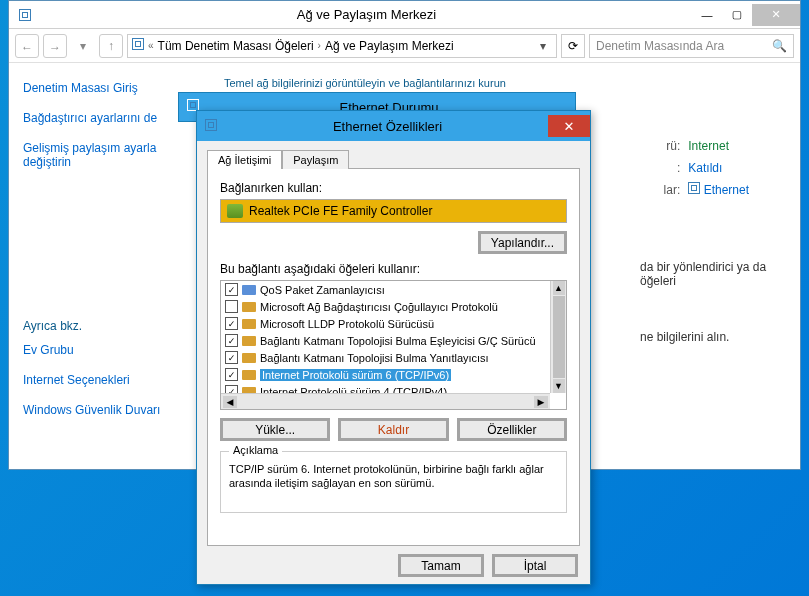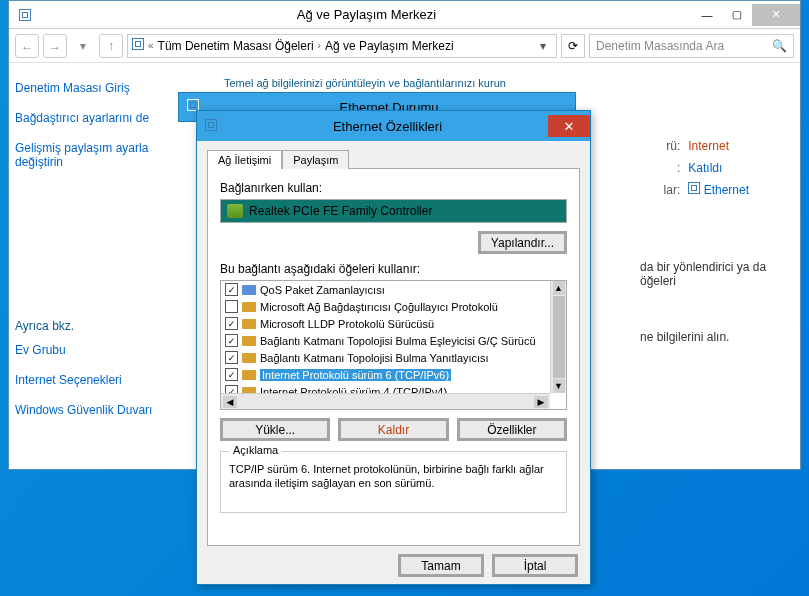--- a/index.html
+++ b/index.html
@@ -18,28 +18,28 @@
 .nav-arrow { width: 24px; height: 24px; border: 1px solid #ccc; border-radius: 3px; display: flex; align-items: center; justify-content: center; color: #888; }
 .breadcrumb-bar { flex: 1; height: 24px; border: 1px solid #ccc; display: flex; align-items: center; padding: 0 4px; background: #fff; }
 .breadcrumb-bar .sep { color: #666; margin: 0 4px; font-size: 10px; }
 .breadcrumb-bar .seg { color: #000; }
 .breadcrumb-bar .dd { width: 18px; text-align: center; color: #555; }
 .refresh-btn { width: 24px; height: 24px; border: 1px solid #ccc; display: flex; align-items: center; justify-content: center; }
 .search-box { width: 205px; height: 24px; border: 1px solid #ccc; display: flex; align-items: center; padding: 0 6px; color: #888; justify-content: space-between;}
 .search-box .mag { color: #5a8fb8; }
 
 .main-body { display: flex; height: calc(100% - 62px); }
-.sidebar { width: 195px; padding: 18px 6px; }
+.sidebar { width: 195px; padding: 18px 14px; }
 .sidebar .link { color: #0066cc; margin-bottom: 16px; display: block; }
 .sidebar .sec-title { color: #0a5a8a; margin-top: 150px; margin-bottom: 10px; }
 .content-area { flex: 1; padding: 14px 20px; }
 .content-area h2 { color: #0a5a8a; font-size: 11px; font-weight: 400; margin-bottom: 6px; }
 .right-info { position: absolute; right: 60px; top: 135px; line-height: 22px; }
 .right-info .lab { color: #555; display: inline-block; width: 30px; text-align: right; margin-right: 8px;}
-.right-info .val { color: #c2410c; }
+.right-info .val { color: #15803d; }
 .right-info .linkv { color: #0066cc; }
 .body-text { position: absolute; left: 640px; top: 260px; color: #333; width: 150px;}
 .body-text2 { position: absolute; left: 640px; top: 330px; color: #333; width: 200px;}
 
 
 .status-window { position: absolute; top: 92px; left: 178px; width: 398px; height: 30px; background: #36a4e6; border: 1px solid #1a7fb8; display: flex; align-items: center; }
 .status-window .title { flex: 1; text-align: center; color: #000; font-size: 13px; }
 .status-window .ico { width: 16px; height: 16px; margin-left: 8px; }
 
 
@@ -48,21 +48,21 @@
 .dlg-titlebar .ico { width: 14px; height: 14px; margin: 0 8px; }
 .dlg-titlebar .title { flex: 1; text-align: center; font-size: 13px; }
 .dlg-close { width: 42px; height: 22px; background: #c94030; color: #fff; display: flex; align-items: center; justify-content: center; margin-right: 0; font-size: 13px;}
 
 .tabs { display: flex; margin: 8px 10px 0 10px; position: relative; top: 1px;}
 .tab { padding: 3px 10px; border: 1px solid #aaa; background: #f0f0f0; border-bottom: none; font-size: 11px; }
 .tab.active { background: #fff; position: relative; z-index: 2; }
 .tab-panel { margin: 0 10px 8px 10px; background: #fff; border: 1px solid #aaa; padding: 12px; height: 378px;}
 
 .field-label { margin-bottom: 4px; }
-.adapter-box { border: 1px solid #aaa; height: 24px; display: flex; align-items: center; padding: 0 6px; gap: 6px; background: #0f766e;}
+.adapter-box { border: 1px solid #aaa; height: 24px; display: flex; align-items: center; padding: 0 6px; gap: 6px; background: #eab308;}
 .adapter-box .aicon { width: 16px; height: 14px; background: linear-gradient(#7fb83a,#5a9020); border-radius: 2px; }
 
 .cfg-row { display: flex; justify-content: flex-end; margin: 8px 0; }
 .btn { min-width: 86px; height: 23px; border: 3px solid #a3a3a3; background: #eaeaea; display: inline-flex; align-items: center; justify-content: center; padding: 0 10px; font-size: 12px;}
 .btn.disabled { color: #c2410c; }
 
 .items-box { border: 1px solid #aaa; height: 130px; background: #fff; overflow: hidden; position: relative;}
 .items-list { position: absolute; inset: 0 16px 16px 0; overflow: hidden;}
 .item-row { display: flex; align-items: center; height: 17px; padding: 0 4px; gap: 4px; white-space: nowrap;}
 .item-row .cb { width: 13px; height: 13px; border: 1px solid #555; display: inline-flex; align-items: center; justify-content: center; font-size: 9px; color: #000; background: #fff;}

